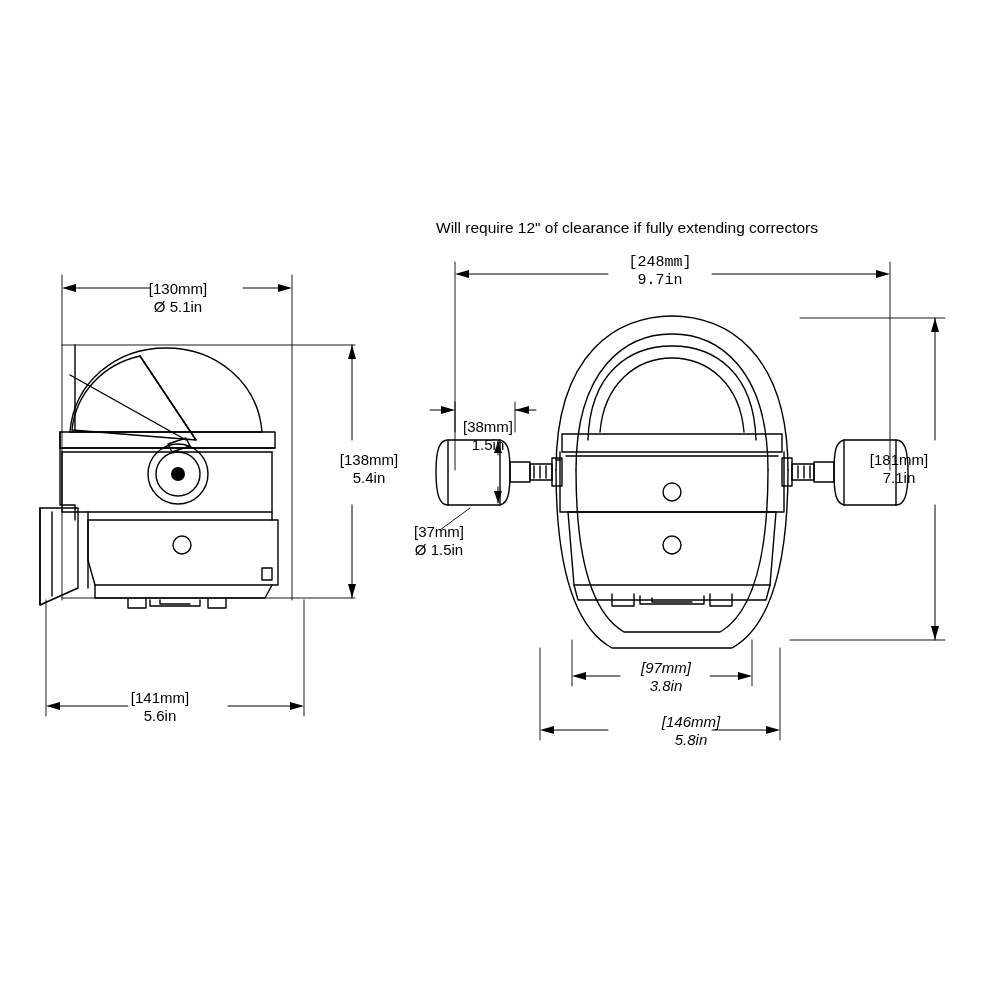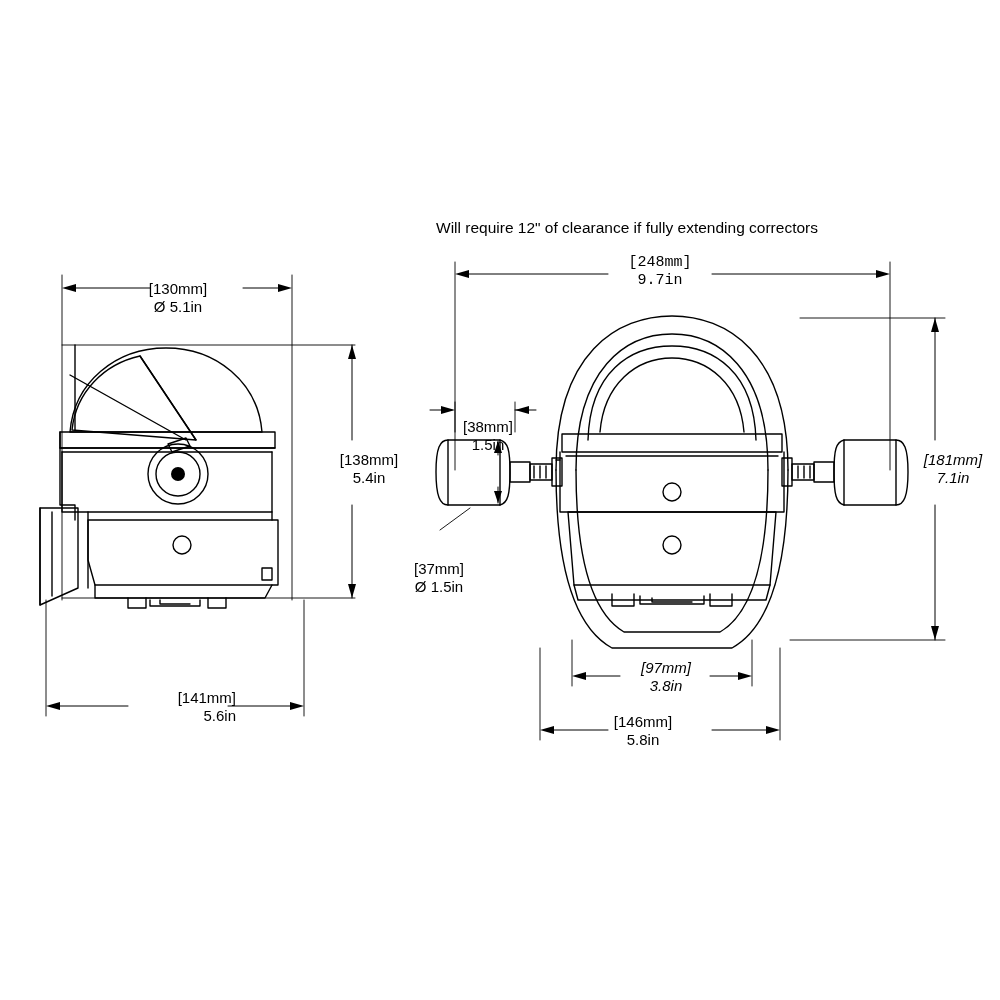--- a/index.html
+++ b/index.html
@@ -203,48 +203,48 @@
   <div class="dim" style="left:118px; top:280px; width:120px;">
     <div>[130mm]</div>
     <div>Ø 5.1in</div>
   </div>
 
   <div class="dim" style="left:324px; top:451px; width:90px;">
     <div>[138mm]</div>
     <div>5.4in</div>
   </div>
 
-  <div class="dim" style="left:116px; top:689px; width:120px;text-align:right;">
+  <div class="dim" style="left:100px; top:689px; width:120px;">
     <div>[141mm]</div>
     <div>5.6in</div>
   </div>
 
   <div class="dim" style="left:608px; top:254px; width:104px;font-family:Liberation Mono, monospace;">
     <div>[248mm]</div>
     <div>9.7in</div>
   </div>
 
   <div class="dim" style="left:450px; top:384px; width:76px;margin-top:34px;">
     <div>[38mm]</div>
     <div>1.5in</div>
   </div>
 
-  <div class="dim" style="left:396px; top:523px; width:86px;margin-top:37px;">
+  <div class="dim" style="left:396px; top:523px; width:86px;">
     <div>[37mm]</div>
     <div>Ø 1.5in</div>
   </div>
 
-  <div class="dim" style="left:909px; top:451px; width:88px;font-style:italic;">
+  <div class="dim" style="left:855px; top:451px; width:88px;">
     <div>[181mm]</div>
     <div>7.1in</div>
   </div>
 
   <div class="dim" style="left:620px; top:659px; width:92px;font-style:italic;">
     <div>[97mm]</div>
     <div>3.8in</div>
   </div>
 
-  <div class="dim" style="left:594px; top:713px; width:98px;">
+  <div class="dim" style="left:642px; top:713px; width:98px;font-style:italic;">
     <div>[146mm]</div>
     <div>5.8in</div>
   </div>
 
 </div>
 
 </body></html>

